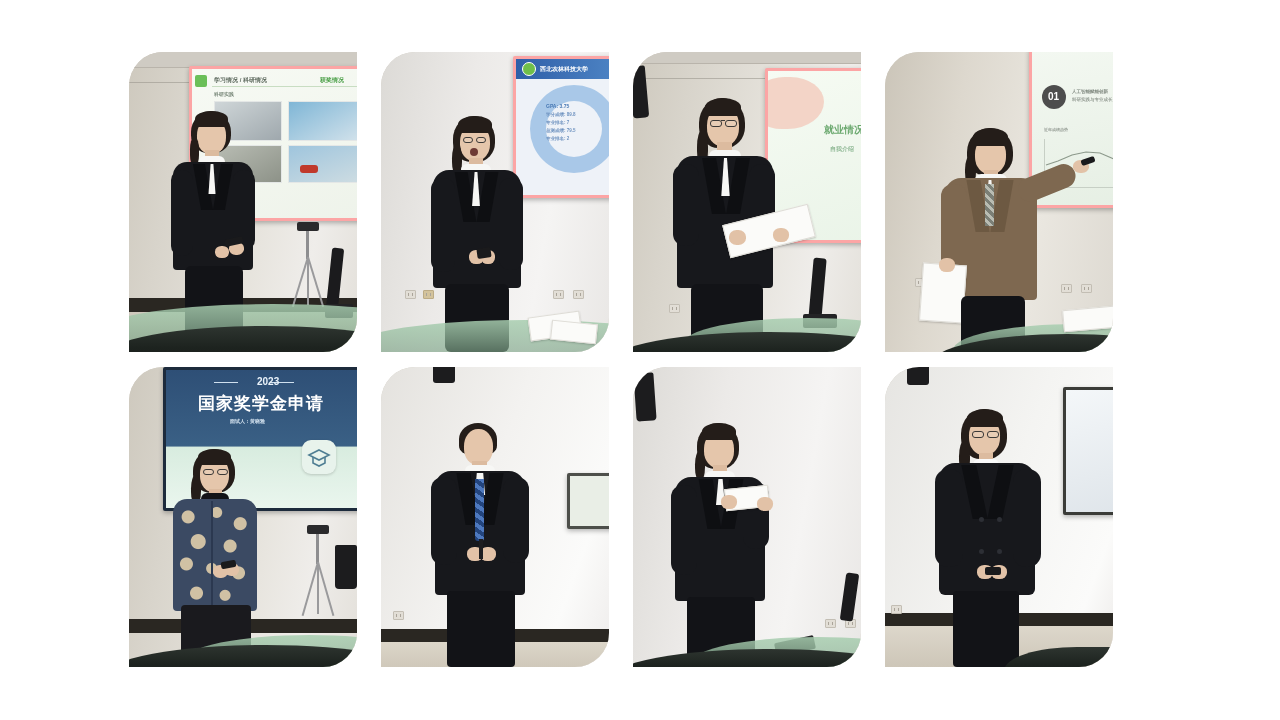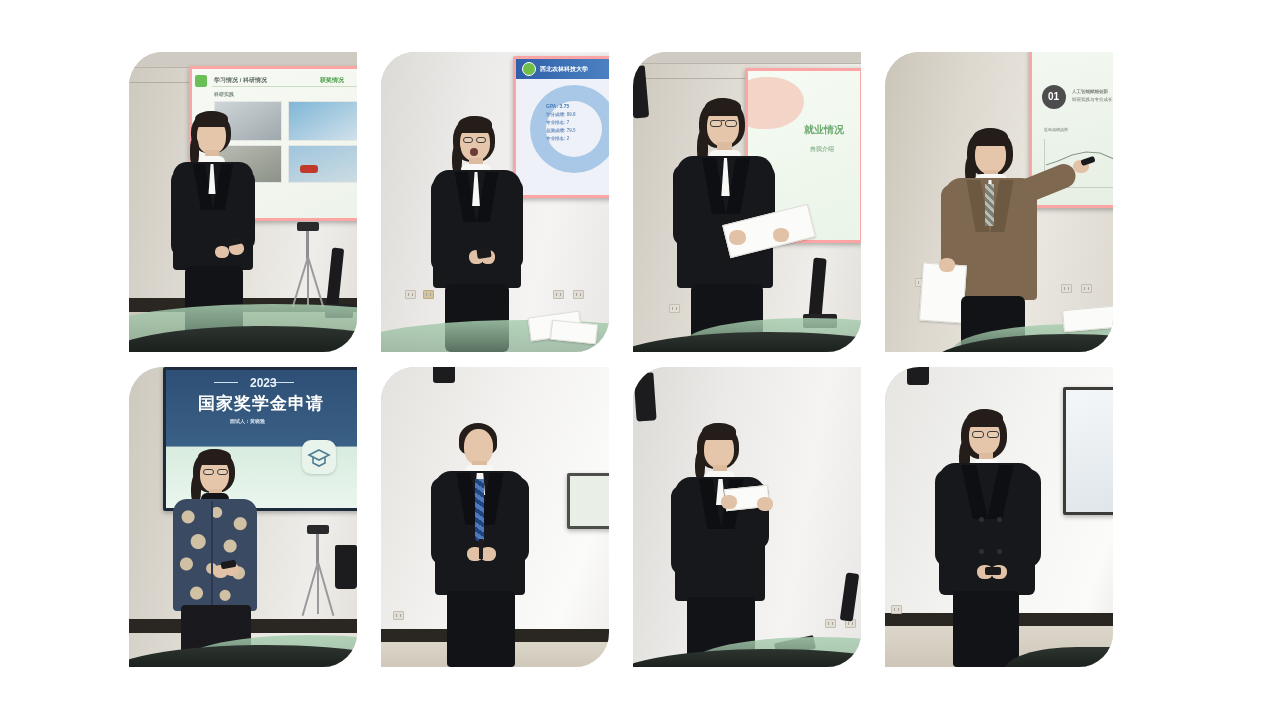--- a/index.html
+++ b/index.html
@@ -253,21 +253,21 @@
   </div>
 
   <div class="tile">
     <div class="scene">
       <div class="wall"></div>
       <div class="ceilgrid" style="height:12px;"></div>
       <div class="ceilline" style="left:0;top:26px;width:100%;"></div>
 
       <div class="speakerbox" style="left:-2px;top:14px;width:16px;height:52px;transform:rotate(-5deg);"></div>
 
-      <div class="screenframe" style="left:112px;top:16px;width:118px;height:175px;">
+      <div class="screenframe" style="left:132px;top:16px;width:118px;height:175px;">
         <div class="screen">
           <div style="position:absolute;inset:0;background:linear-gradient(160deg,#f6fbf3,#eaf4e8);"></div>
           <div style="position:absolute;left:-14px;top:6px;width:70px;height:52px;background:#f3cfc2;border-radius:50% 55% 60% 45%;opacity:.9;"></div>
           <div class="slidetxt" style="left:56px;top:52px;font-size:10px;color:#6aa86d;">就业情况</div>
           <div class="slidetxt" style="left:62px;top:74px;font-size:6px;color:#8fb994;">自我介绍</div>
         </div>
       </div>
 
       <div class="socket" style="left:36px;top:252px;">
           <i></i>
@@ -365,21 +365,21 @@
 
   <div class="tile">
     <div class="scene">
       <div class="wall"></div>
 
       <div class="screenframe" style="left:34px;top:0px;width:200px;height:144px;background:#1d2b3c;">
         <div class="screen" style="background:#2b4a6f;">
           <div style="position:absolute;inset:0;background:linear-gradient(180deg,#2e4f76 0%,#3a6085 55%,#d8ecdf 56%,#eaf6ee 100%);"></div>
           <div style="position:absolute;left:48px;top:12px;width:24px;height:1px;background:#cfe0ef;"></div>
           <div style="position:absolute;left:104px;top:12px;width:24px;height:1px;background:#cfe0ef;"></div>
-          <div class="slidetxt" style="left:84px;top:6px;font-size:12px;color:#e9f2fa;text-shadow:none;">2023</div>
+          <div class="slidetxt" style="left:91px;top:6px;font-size:10px;color:#e9f2fa;text-shadow:none;">2023</div>
           <div class="slidetxt" style="left:32px;top:22px;font-size:17px;color:#ffffff;text-shadow:none;letter-spacing:1px;">国家奖学金申请</div>
           <div class="slidetxt" style="left:64px;top:48px;font-size:5px;color:#d6e4f0;text-shadow:none;">面试人：黄晓雅</div>
           <div style="position:absolute;left:136px;top:70px;width:34px;height:34px;border-radius:9px;background:#e8f3ec;box-shadow:0 1px 3px rgba(0,0,0,.18);">
             <svg width="34" height="34" viewBox="0 0 34 34">
               <path d="M17 10 L27 15 L17 20 L7 15 Z" fill="none" stroke="#4f7e93" stroke-width="1.6"></path>
               <path d="M11 17 L11 23 L17 26 L23 23 L23 17" fill="none" stroke="#4f7e93" stroke-width="1.6"></path>
             </svg>
           </div>
         </div>
       </div>

